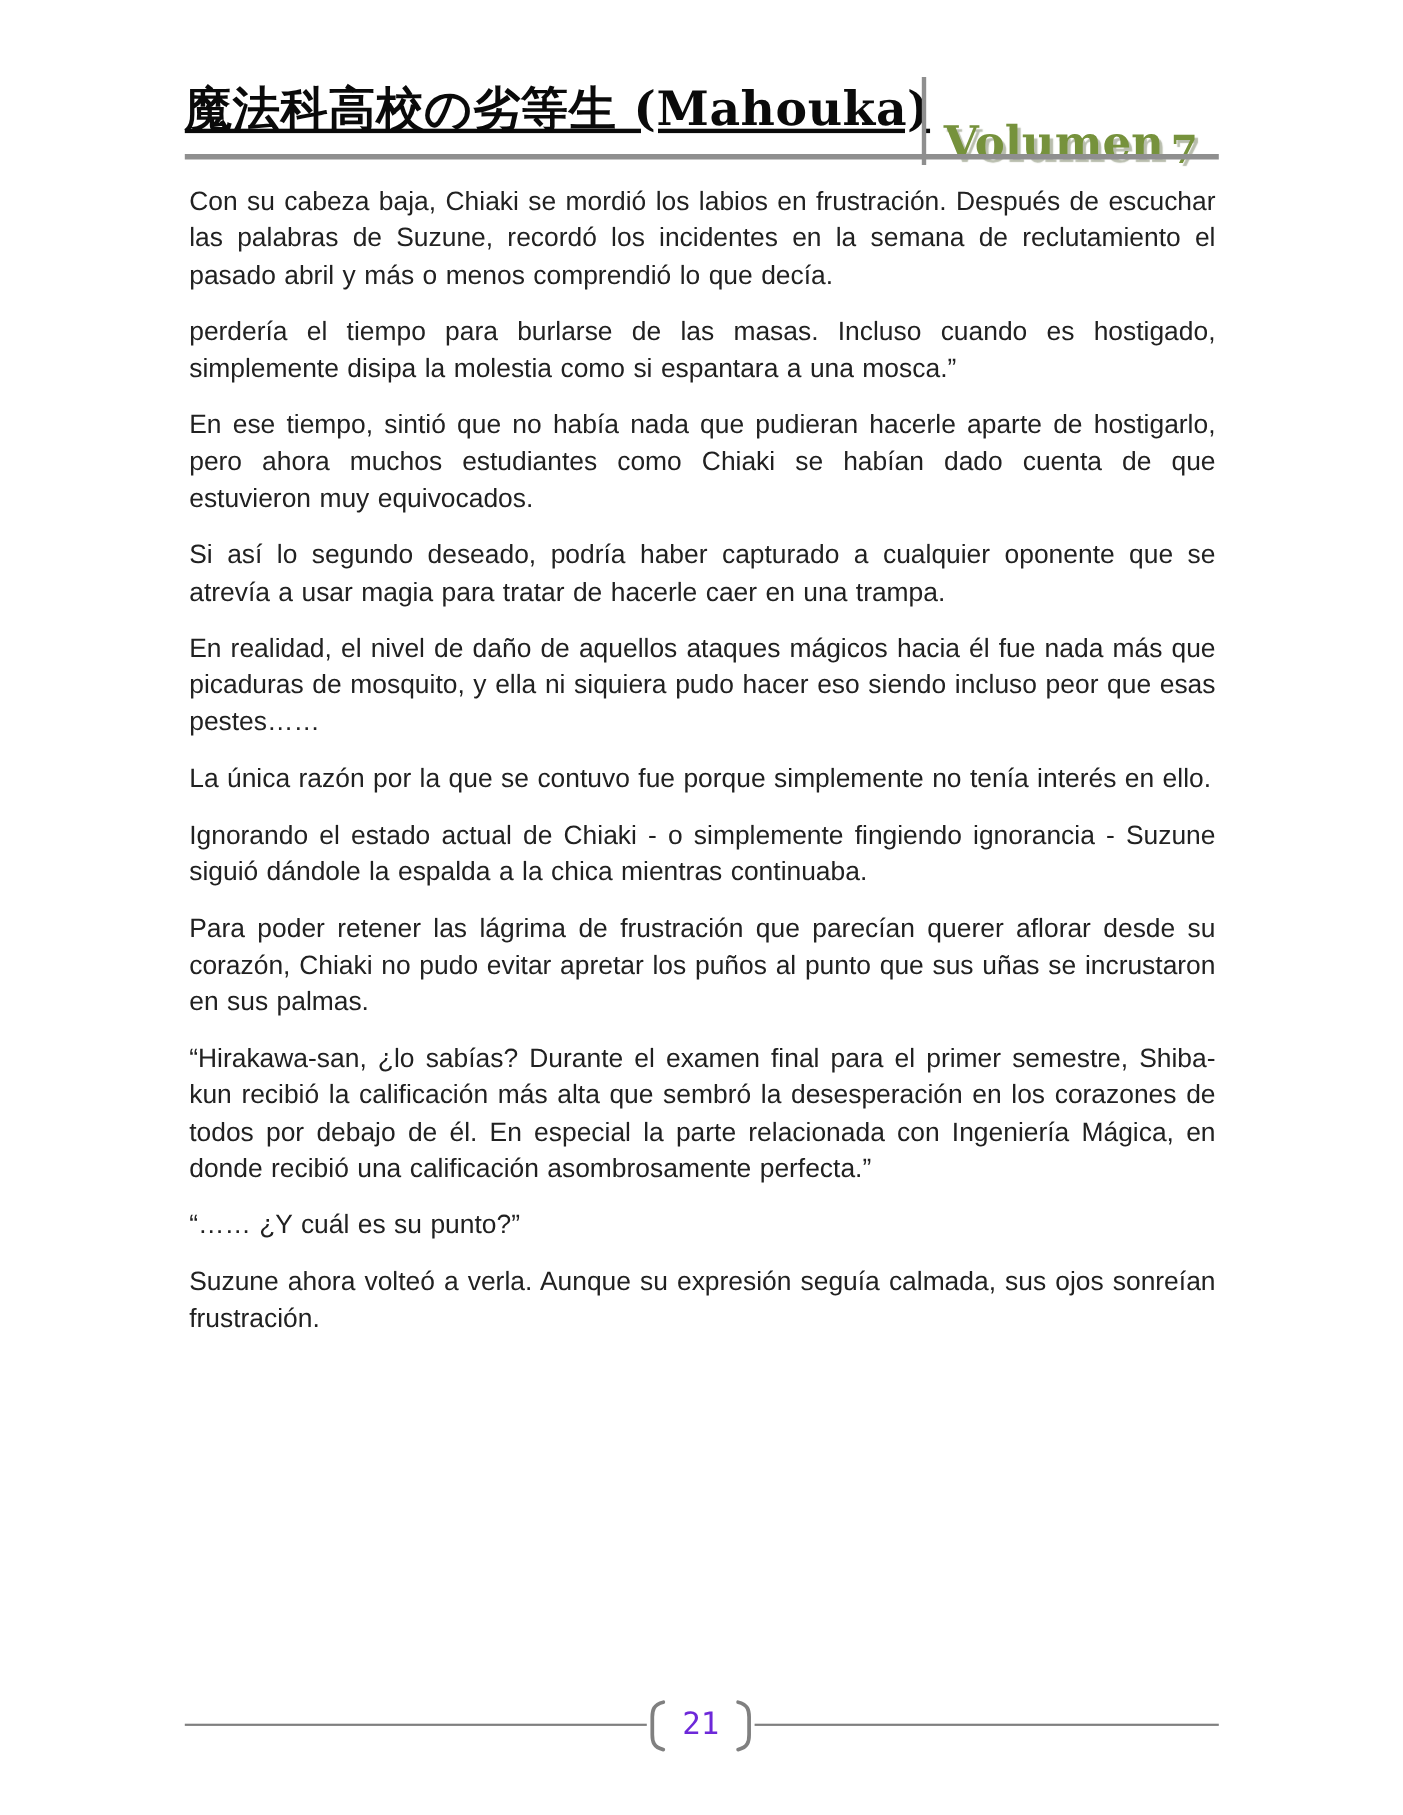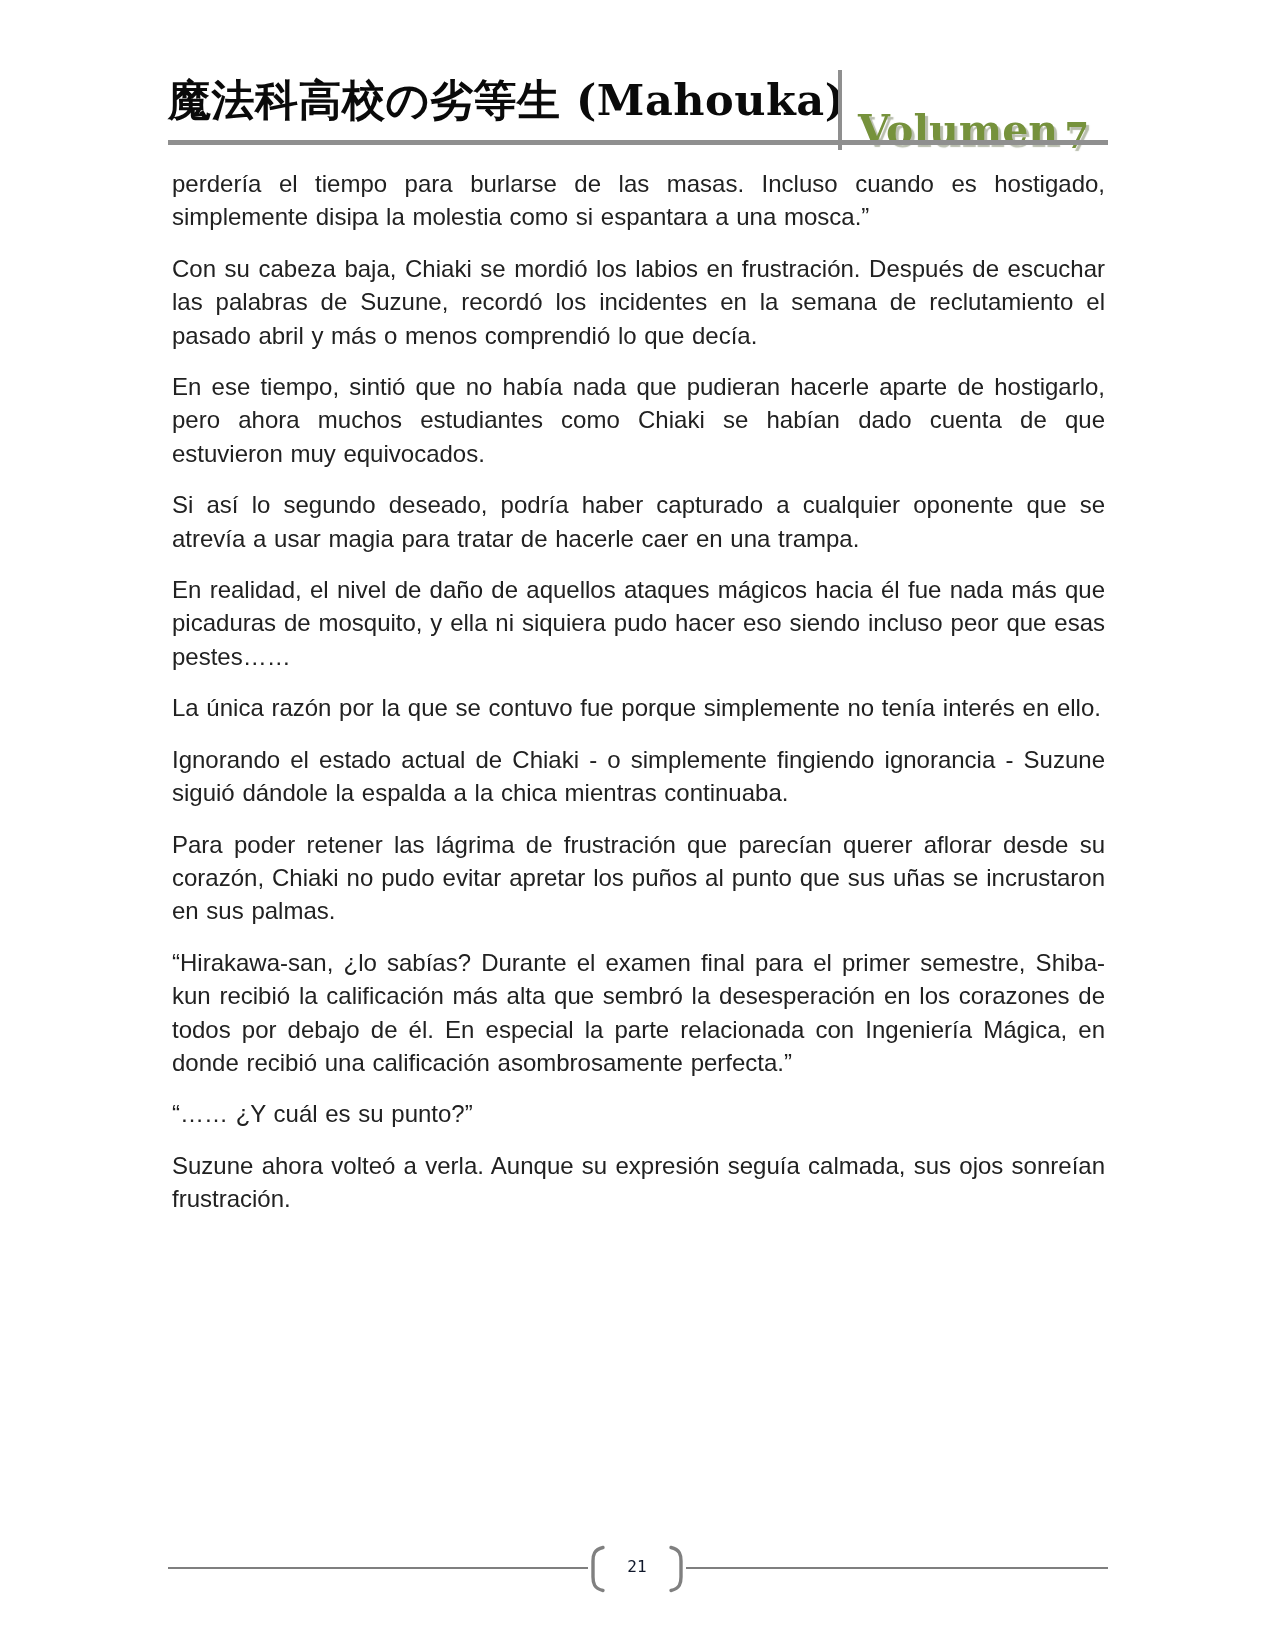--- a/index.html
+++ b/index.html
@@ -15,20 +15,21 @@
   .header{position:absolute;left:168px;top:58px;width:940px;height:84px;}
   .jp-title{
     position:absolute;left:0;top:16px;width:668px;
     text-align:right;
     font-family:"DejaVu Serif","Liberation Serif",serif;
     font-weight:bold;
     font-size:43px;line-height:52px;
     color:#0a0a0a;
     white-space:nowrap;
     letter-spacing:0.5px;
+    text-decoration:underline;
   }
   .divider-bar{
     position:absolute;left:670px;top:12px;
     width:4px;height:80px;
     background:#8f8f8f;
   }
   .volume{
     position:absolute;left:690px;top:20px;
     font-family:"DejaVu Serif","Liberation Serif",serif;
     font-weight:bold;
@@ -65,39 +66,39 @@
   .footer-line.left{left:168px;width:420px;}
   .footer-line.right{left:686px;width:422px;}
   .page-bracket{position:absolute;top:1545px;width:18px;height:48px;}
   .page-bracket.left{left:588px;}
   .page-bracket.right{left:668px;}
   .page-bracket svg{display:block;}
   .page-number{
     position:absolute;left:600px;top:1553px;width:74px;
     text-align:center;
     font-family:"DejaVu Sans Mono","Liberation Mono",monospace;
-    font-size:16px;line-height:28px;
-    color:#0f172a;
+    font-size:28px;line-height:28px;
+    color:#6d28d9;
   }
 </style>
 </head>
 <body>
 
 <div class="page">
 
   <div class="header">
     <div class="jp-title">魔法科高校の劣等生 (Mahouka)</div>
     <div class="divider-bar"></div>
     <div class="volume"><span>Volumen</span><span class="vol-number">7</span></div>
   </div>
   <div class="header-rule"></div>
 
   <div class="body-text">
+    <p>Con su cabeza baja, Chiaki se mordió los labios en frustración. Después de escuchar las palabras de Suzune, recordó los incidentes en la semana de reclutamiento el pasado abril y más o menos comprendió lo que decía.</p>
     <p>perdería el tiempo para burlarse de las masas. Incluso cuando es hostigado, simplemente disipa la molestia como si espantara a una mosca.”</p>
-    <p>Con su cabeza baja, Chiaki se mordió los labios en frustración. Después de escuchar las palabras de Suzune, recordó los incidentes en la semana de reclutamiento el pasado abril y más o menos comprendió lo que decía.</p>
     <p>En ese tiempo, sintió que no había nada que pudieran hacerle aparte de hostigarlo, pero ahora muchos estudiantes como Chiaki se habían dado cuenta de que estuvieron muy equivocados.</p>
     <p>Si así lo segundo deseado, podría haber capturado a cualquier oponente que se atrevía a usar magia para tratar de hacerle caer en una trampa.</p>
     <p>En realidad, el nivel de daño de aquellos ataques mágicos hacia él fue nada más que picaduras de mosquito, y ella ni siquiera pudo hacer eso siendo incluso peor que esas pestes……</p>
     <p>La única razón por la que se contuvo fue porque simplemente no tenía interés en ello.</p>
     <p>Ignorando el estado actual de Chiaki - o simplemente fingiendo ignorancia - Suzune siguió dándole la espalda a la chica mientras continuaba.</p>
     <p>Para poder retener las lágrima de frustración que parecían querer aflorar desde su corazón, Chiaki no pudo evitar apretar los puños al punto que sus uñas se incrustaron en sus palmas.</p>
     <p>“Hirakawa-san, ¿lo sabías? Durante el examen final para el primer semestre, Shiba-kun recibió la calificación más alta que sembró la desesperación en los corazones de todos por debajo de él. En especial la parte relacionada con Ingeniería Mágica, en donde recibió una calificación asombrosamente perfecta.”</p>
     <p>“…… ¿Y cuál es su punto?”</p>
     <p>Suzune ahora volteó a verla. Aunque su expresión seguía calmada, sus ojos sonreían frustración.</p>
   </div>

